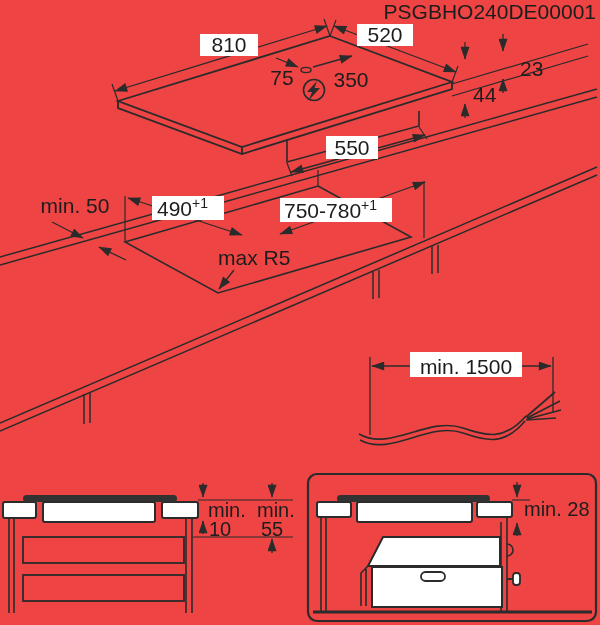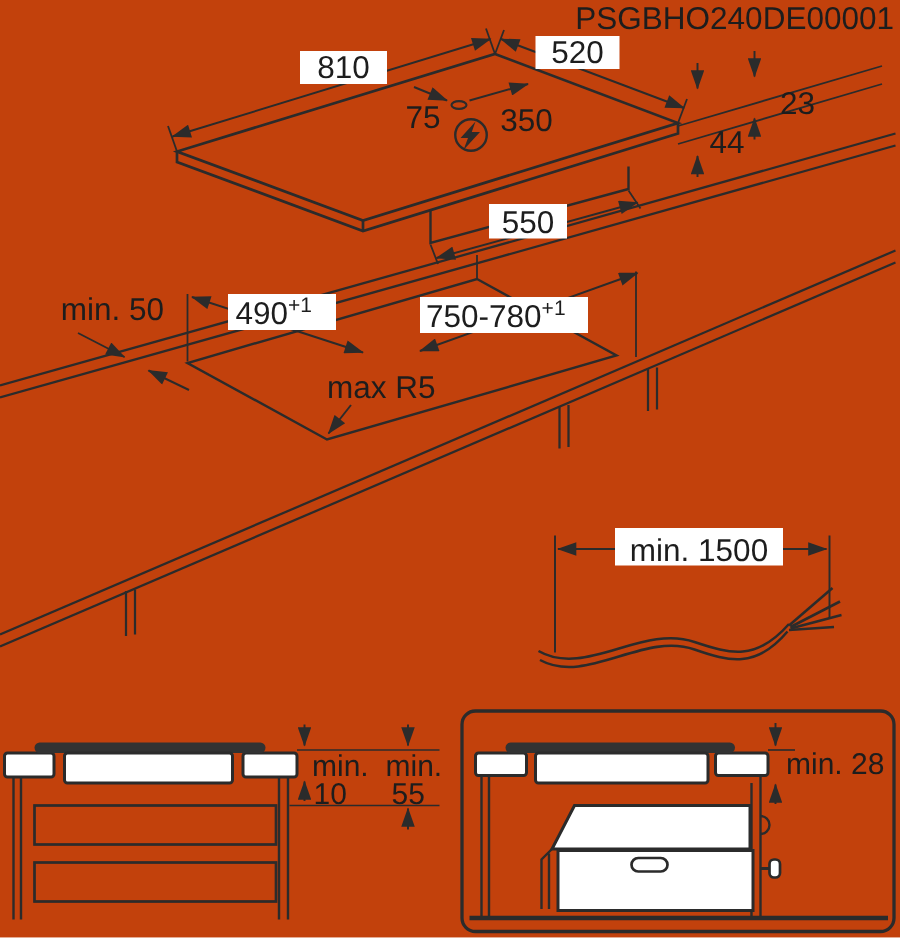--- a/index.html
+++ b/index.html
@@ -1,16 +1,16 @@
 <!DOCTYPE html>
 <html><head>
 <meta charset="utf-8">
 <style>
   html,body{margin:0;padding:0;background:#fff;}
-  .stage{position:relative;width:600px;height:625px;background:#c2410c;overflow:hidden;
+  .stage{position:relative;width:600px;height:625px;background:#ef4444;overflow:hidden;
          font-family:"Liberation Sans", sans-serif;}
   svg{position:absolute;left:0;top:0;}
   text{fill:#1d1d1d;font-family:"Liberation Sans", sans-serif;}
   .dim{font-size:21px;}
   .dim-s{font-size:20px;}
   .sup{font-size:14px;}
   .ttl{font-size:21px;}
 </style>
 </head>
 <body>

